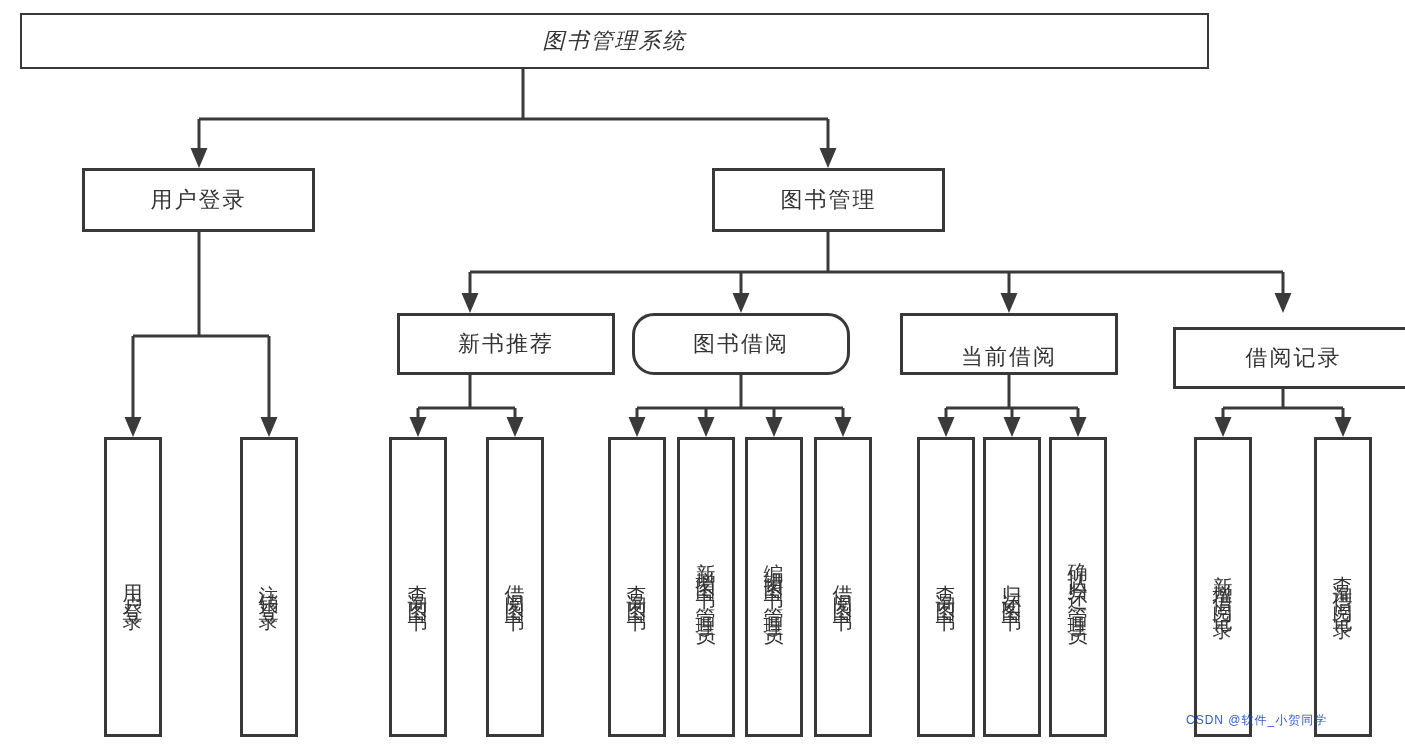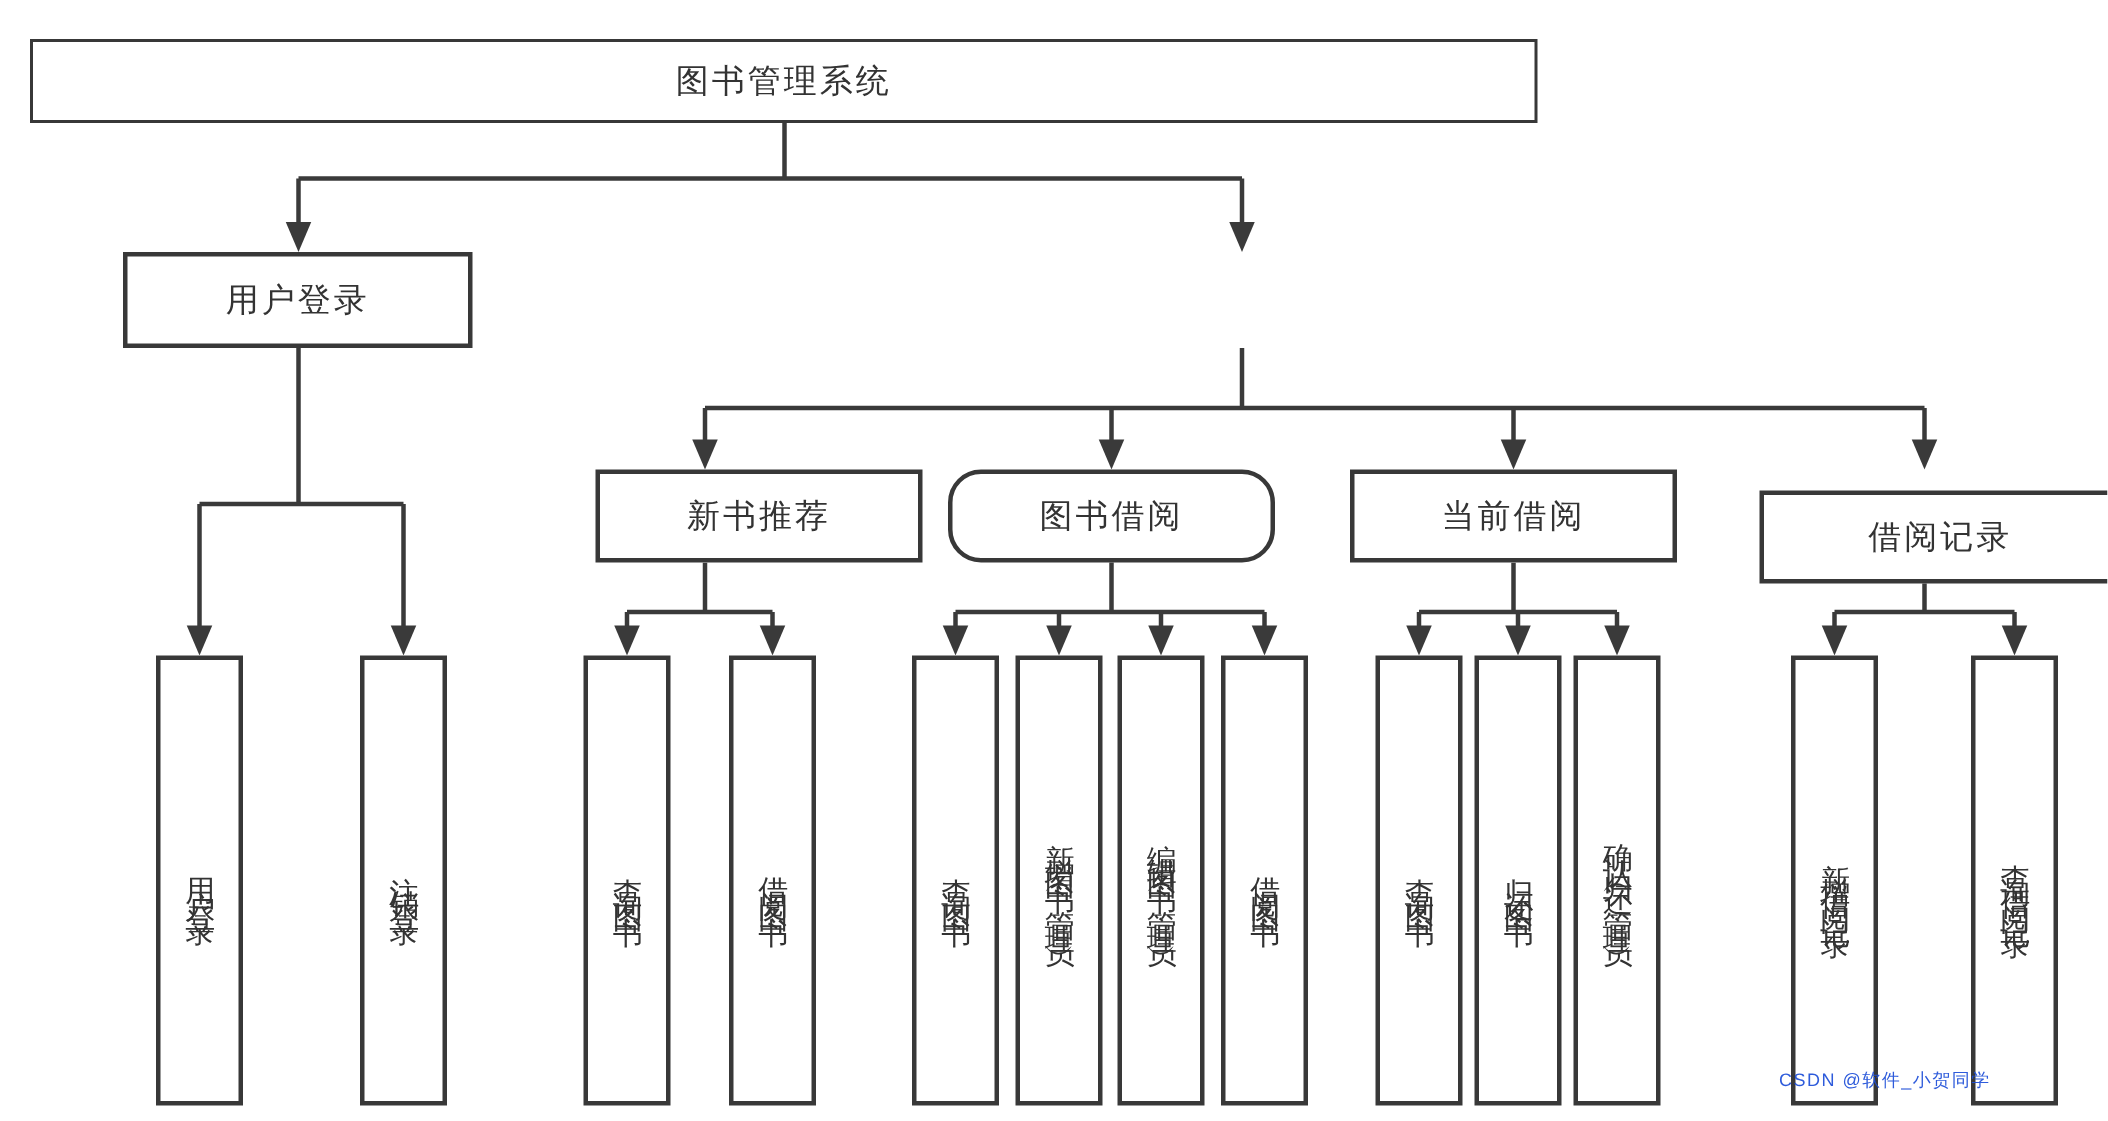--- a/index.html
+++ b/index.html
@@ -119,35 +119,38 @@
       <polygon points="765.5,417 782.5,417 774,437"></polygon>
       <polygon points="834.5,417 851.5,417 843,437"></polygon>
       <polygon points="937.5,417 954.5,417 946,437"></polygon>
       <polygon points="1003.5,417 1020.5,417 1012,437"></polygon>
       <polygon points="1069.5,417 1086.5,417 1078,437"></polygon>
       <polygon points="1214.5,417 1231.5,417 1223,437"></polygon>
       <polygon points="1334.5,417 1351.5,417 1343,437"></polygon>
     </g>
   </svg>
 
-  <div class="box h root" style="left:20px; top:26px; width:1005px; height:56px;">
+  <div class="box h root" style="left:20px; top:13px; width:1189px; height:56px;font-style:italic;">
     <span class="lbl">图书管理系统</span>
   </div>
 
   <div class="box h" style="left:82px; top:168px; width:233px; height:64px;">
     <span class="lbl">用户登录</span>
   </div>
+  <div class="box h" style="left:712px; top:168px; width:233px; height:64px;">
+    <span class="lbl">图书管理</span>
+  </div>
 
   <div class="box h" style="left:361px; top:313px; width:218px; height:62px;margin-left:36px;">
     <span class="lbl">新书推荐</span>
   </div>
   <div class="box h" style="left:632px; top:313px; width:218px; height:62px;border-radius:22px;">
     <span class="lbl">图书借阅</span>
   </div>
-  <div class="box h" style="left:900px; top:313px; width:218px; height:62px;">
+  <div class="box h" style="left:900px; top:313px; width:218px; height:62px;align-items:flex-end;">
     <span class="lbl">当前借阅</span>
   </div>
   <div class="box h" style="left:1173px; top:327px; width:241px; height:62px;">
     <span class="lbl">借阅记录</span>
   </div>
 
   <div class="box v" style="left:104px; top:437px; width:58px; height:300px;">
     <span class="lbl">用户登录</span>
   </div>
   <div class="box v" style="left:240px; top:437px; width:58px; height:300px;">

